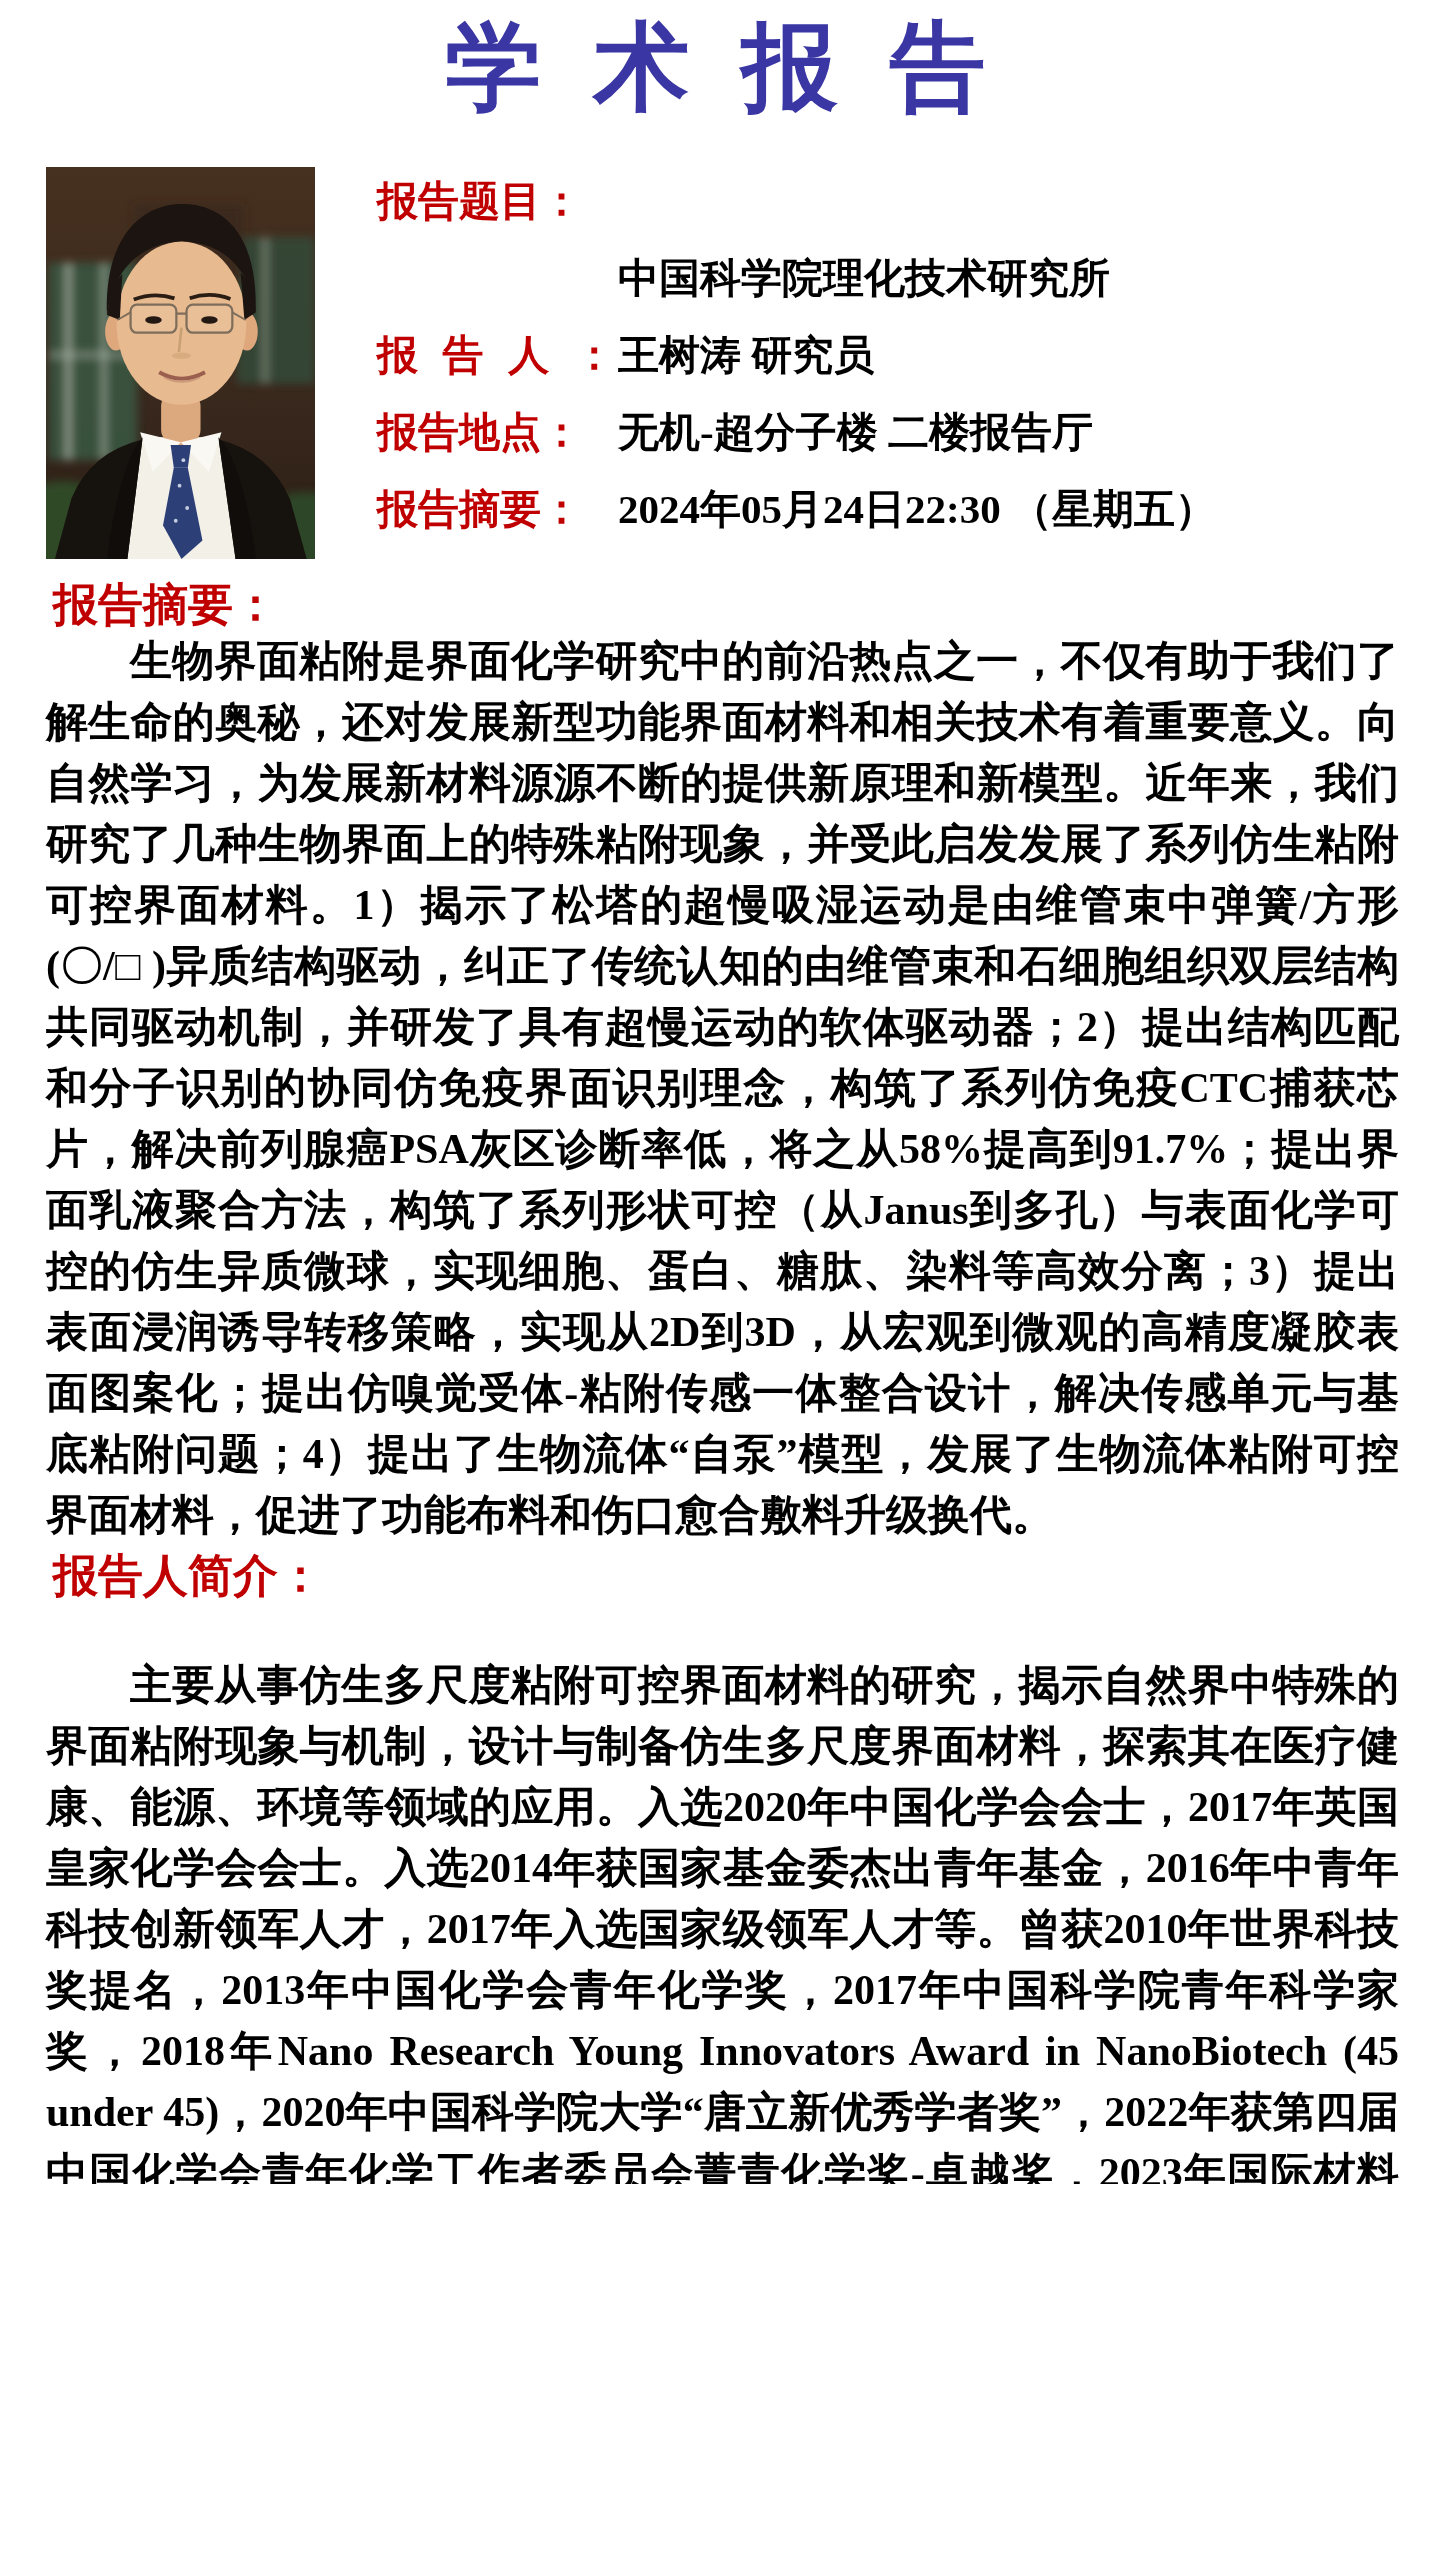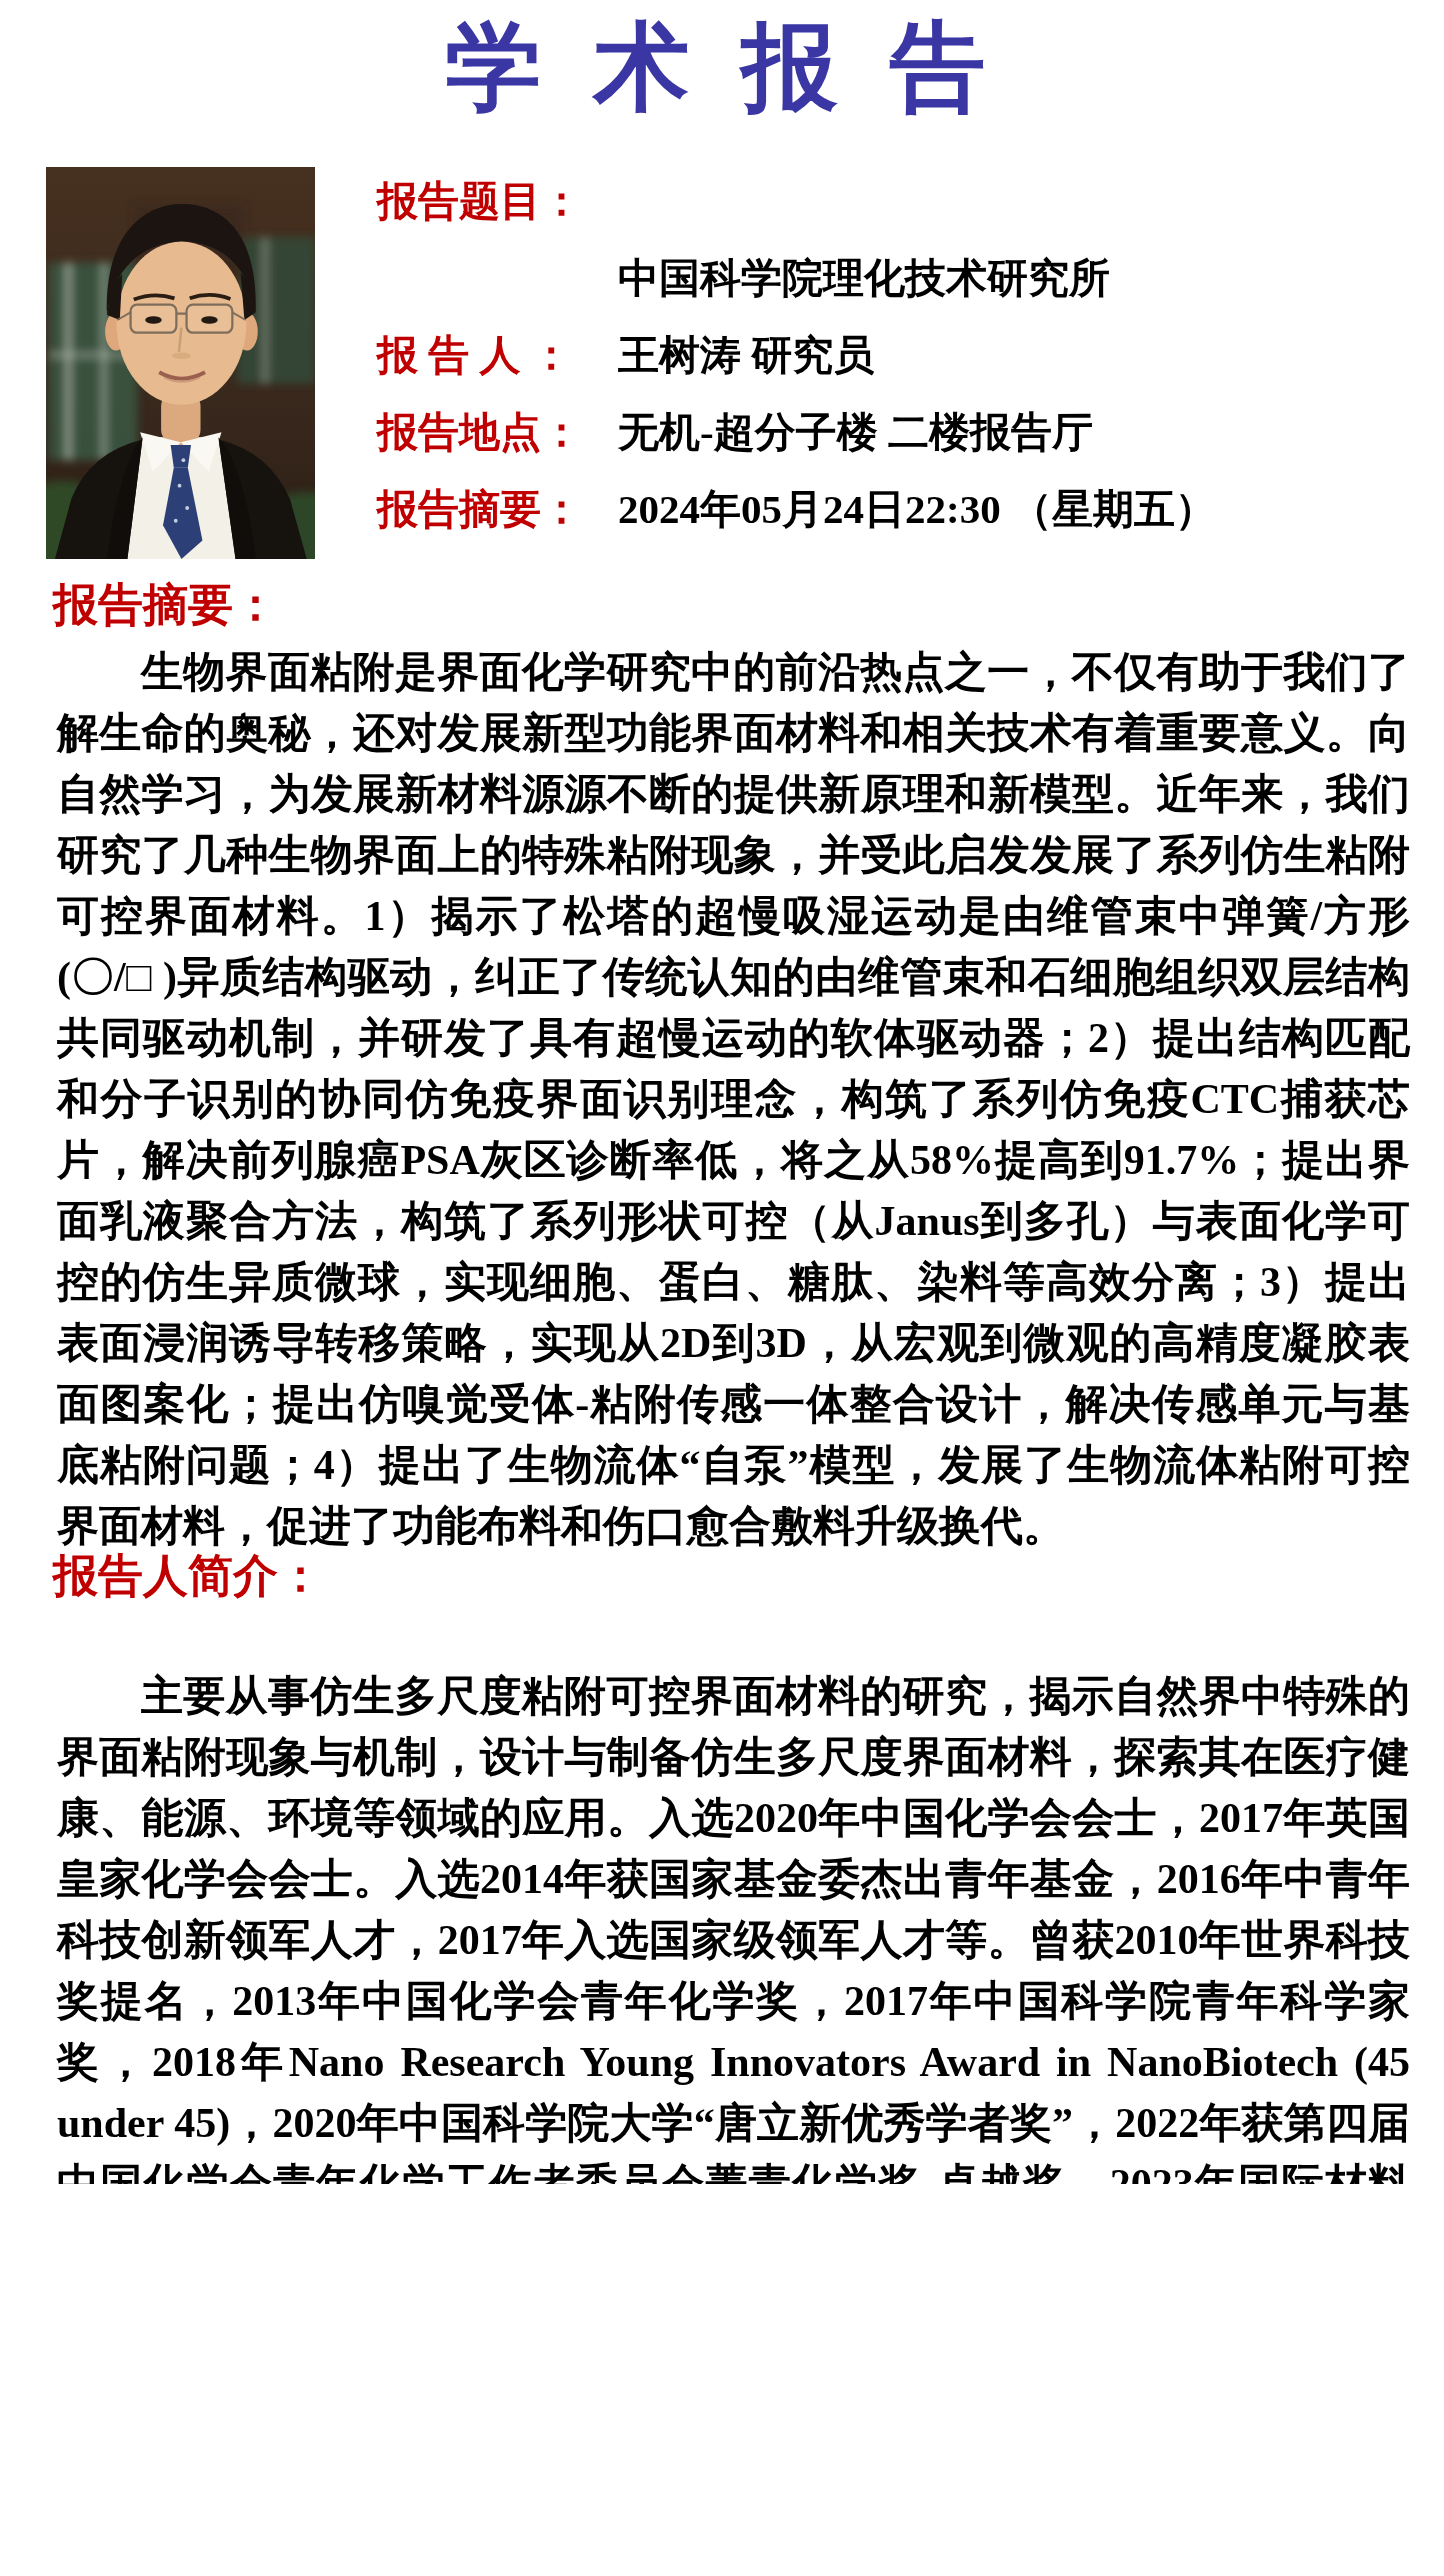--- a/index.html
+++ b/index.html
@@ -49,41 +49,42 @@
     display:flex;
     align-items:center;
     height:77px;
     font-size:41px;
     font-weight:bold;
     white-space:nowrap;
   }
   .info-label{
     color:var(--red);
     flex:0 0 241px;
+    font-family:Liberation Mono, monospace;
   }
   .info-value{
     color:var(--ink);
   }
   
   .sec-heading{
     position:absolute;
     left:46px;
     margin:7px;
     font-size:45px;
     font-weight:bold;
     color:var(--red);
   }
   .abstract-heading{top:568px;}
   .bio-heading{top:1539px;text-align:right;}
   
   .body-par{
     position:absolute;
     left:46px;
     width:1353px;
-    margin:11px;
+    margin:0;
     font-size:42px;
     line-height:61px;
     font-weight:bold;
     color:var(--ink);
     text-align:justify;
     text-indent:2em;
   }
   .abstract-body{top:631px;}
   .bio-body{top:1655px;}
   

